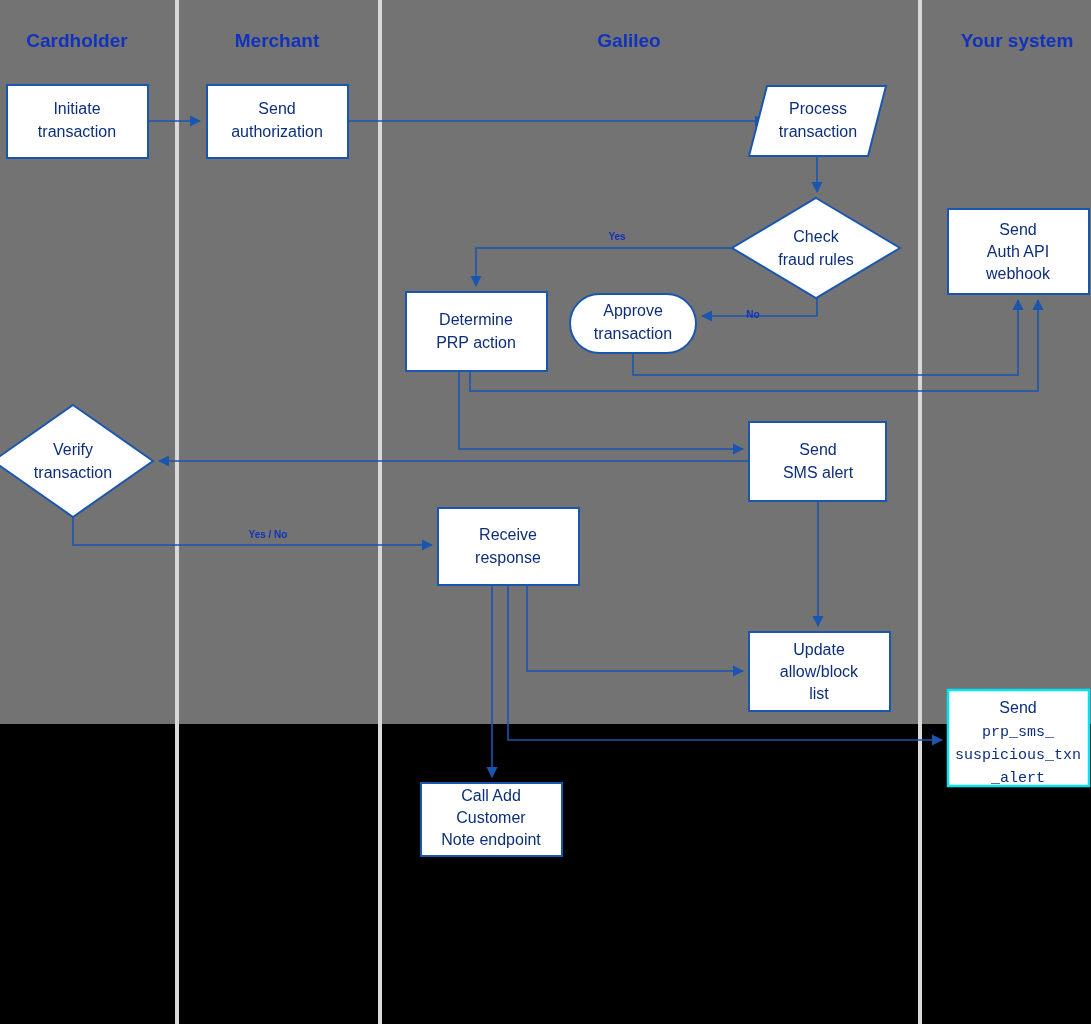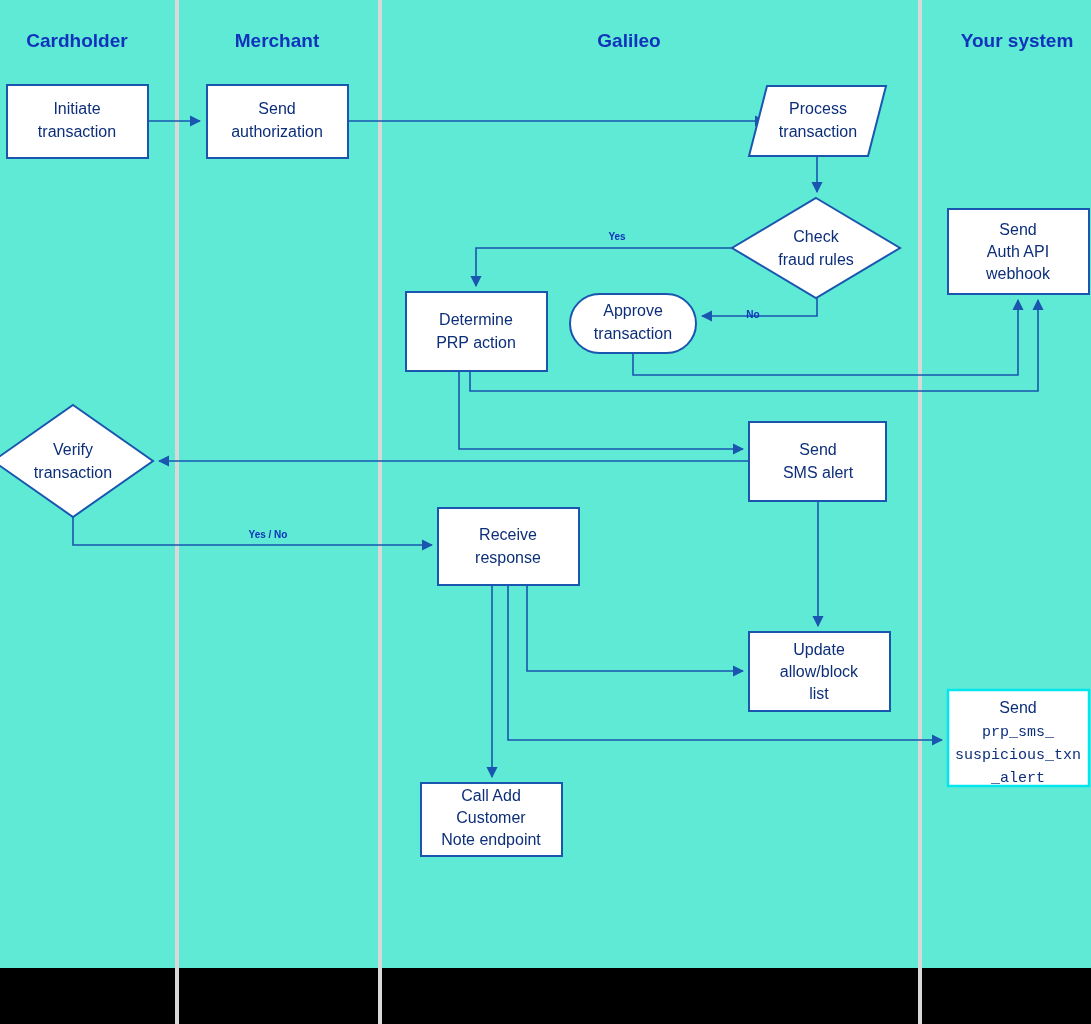--- a/index.html
+++ b/index.html
@@ -9,22 +9,22 @@
   }
   body {
     width: 1091px;
     height: 1024px;
     overflow: hidden;
     font-family: "Liberation Sans", sans-serif;
   }
   #canvas {
     position: relative;
     width: 1091px;
-    height: 968px;
-    background: #5eead4;
+    height: 724px;
+    background: #737373;
   }
   svg#diagram {
     position: absolute;
     top: 0;
     left: 0;
     width: 1091px;
     height: 1024px;
   }
   .lane-divider { fill: #d9d9d9; }
   .lane-title {

